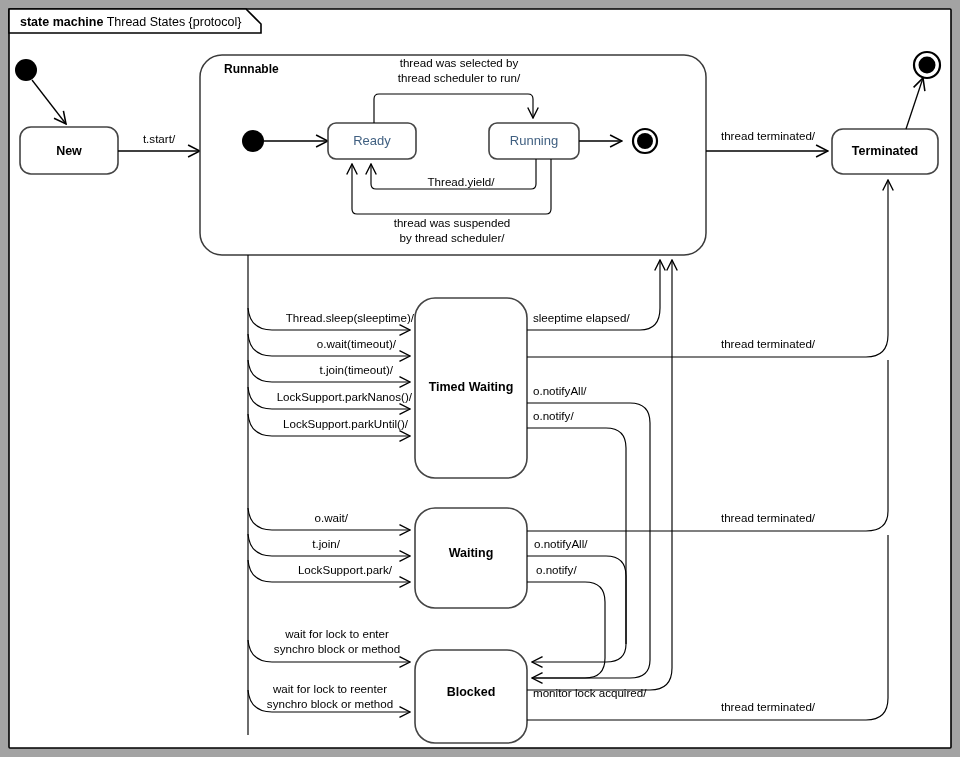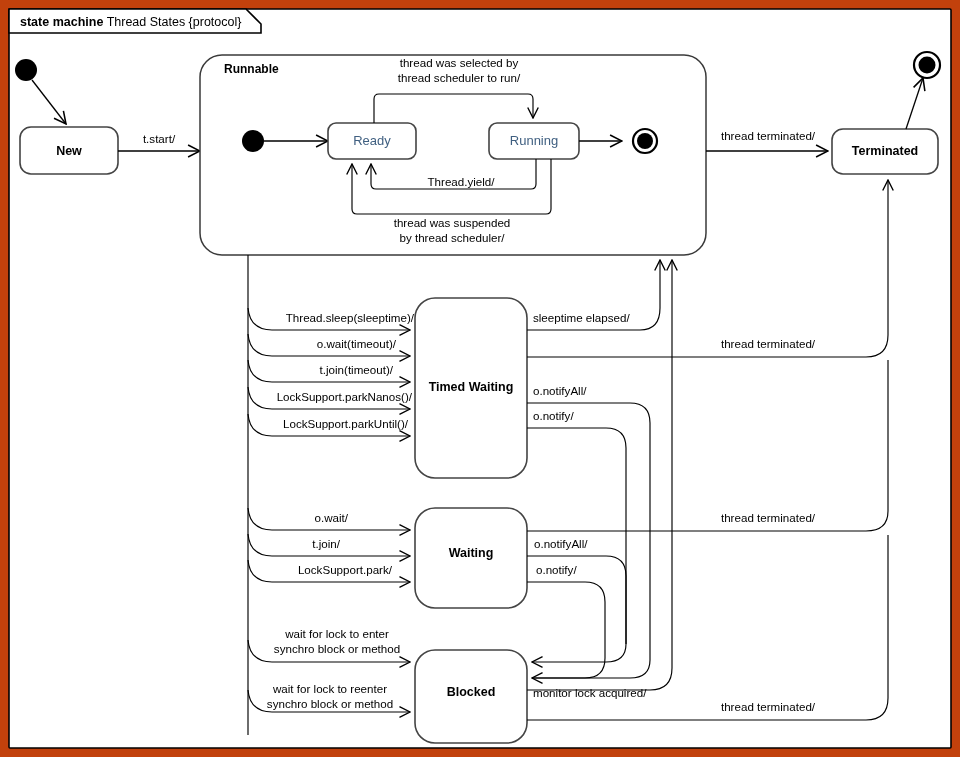--- a/index.html
+++ b/index.html
@@ -4,21 +4,21 @@
 <style>
   html, body {
     margin: 0;
     padding: 0;
     background: #ffffff;
   }
   #canvas {
     position: relative;
     width: 960px;
     height: 757px;
-    background: #c2410c;
+    background: #a3a3a3;
     font-family: "Liberation Sans", sans-serif;
     overflow: hidden;
   }
   svg#diagram {
     position: absolute;
     left: 0;
     top: 0;
     width: 960px;
     height: 757px;
   }

